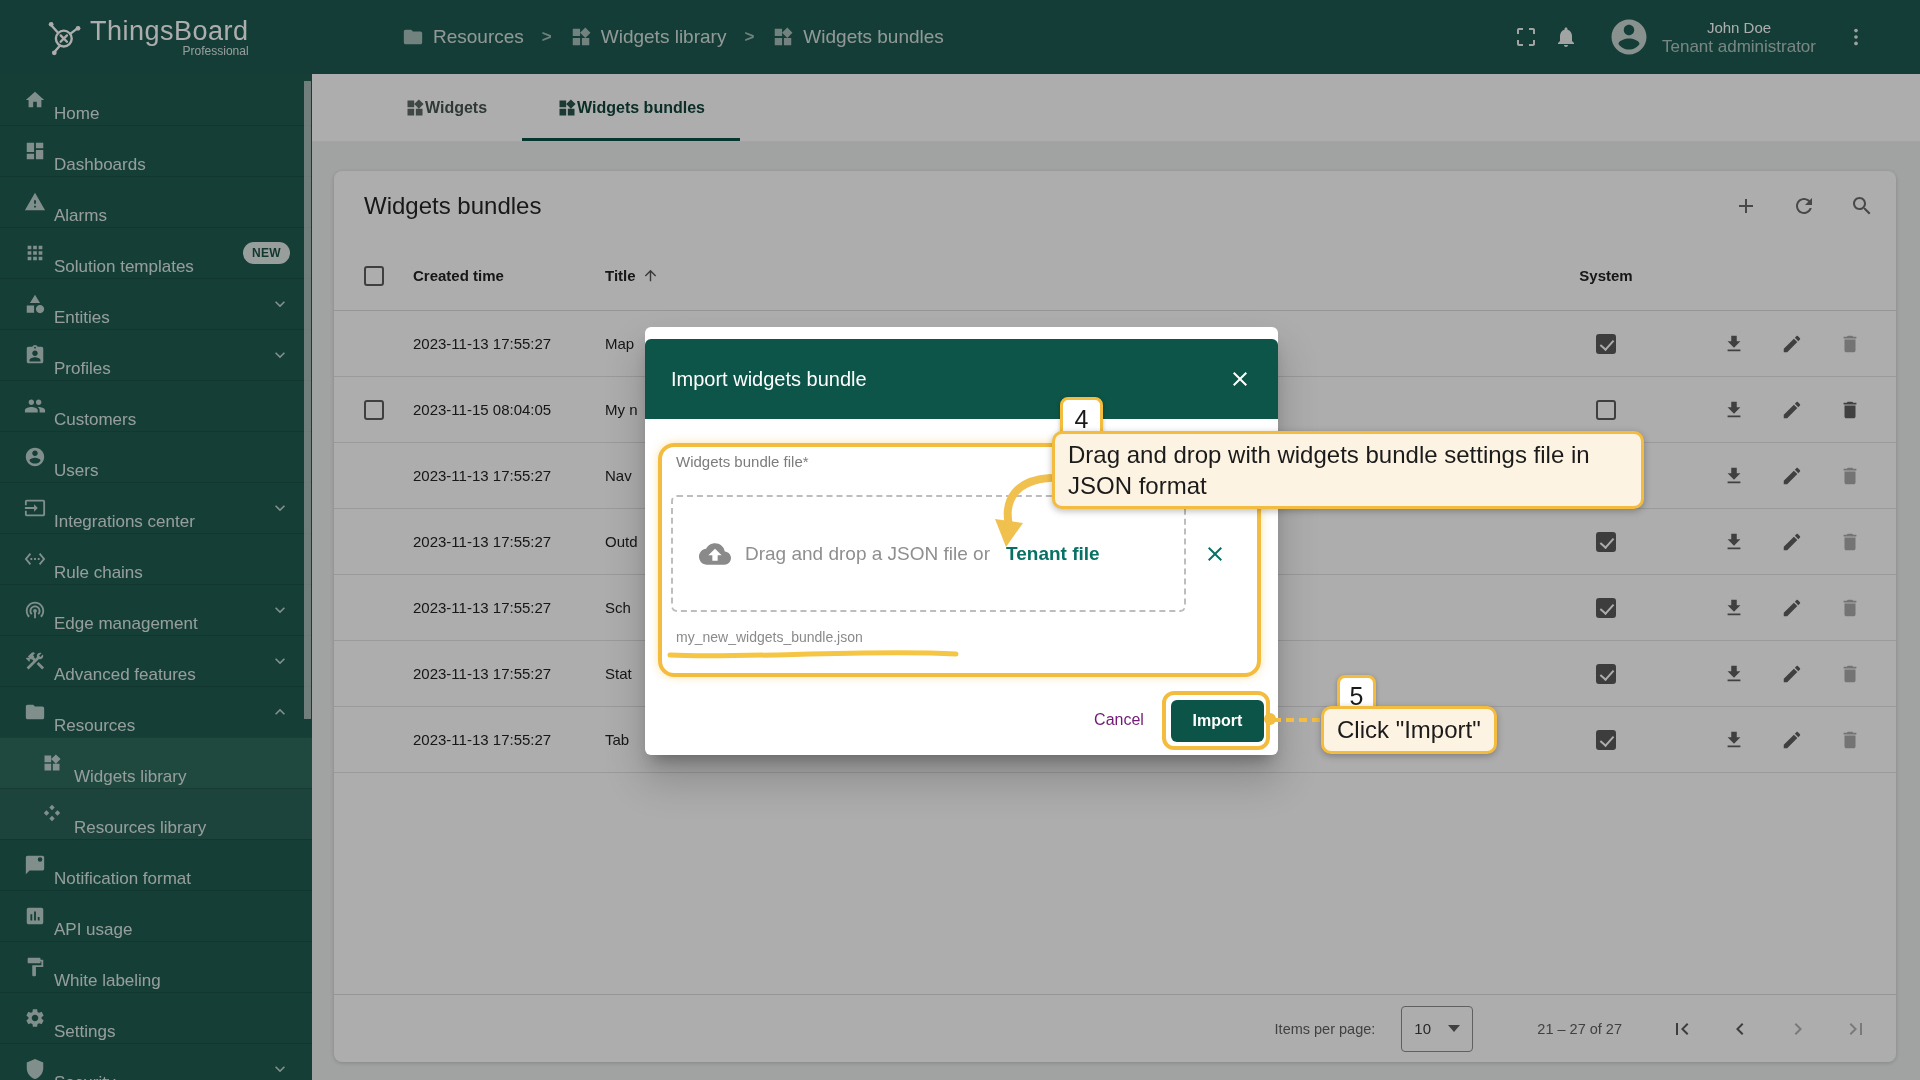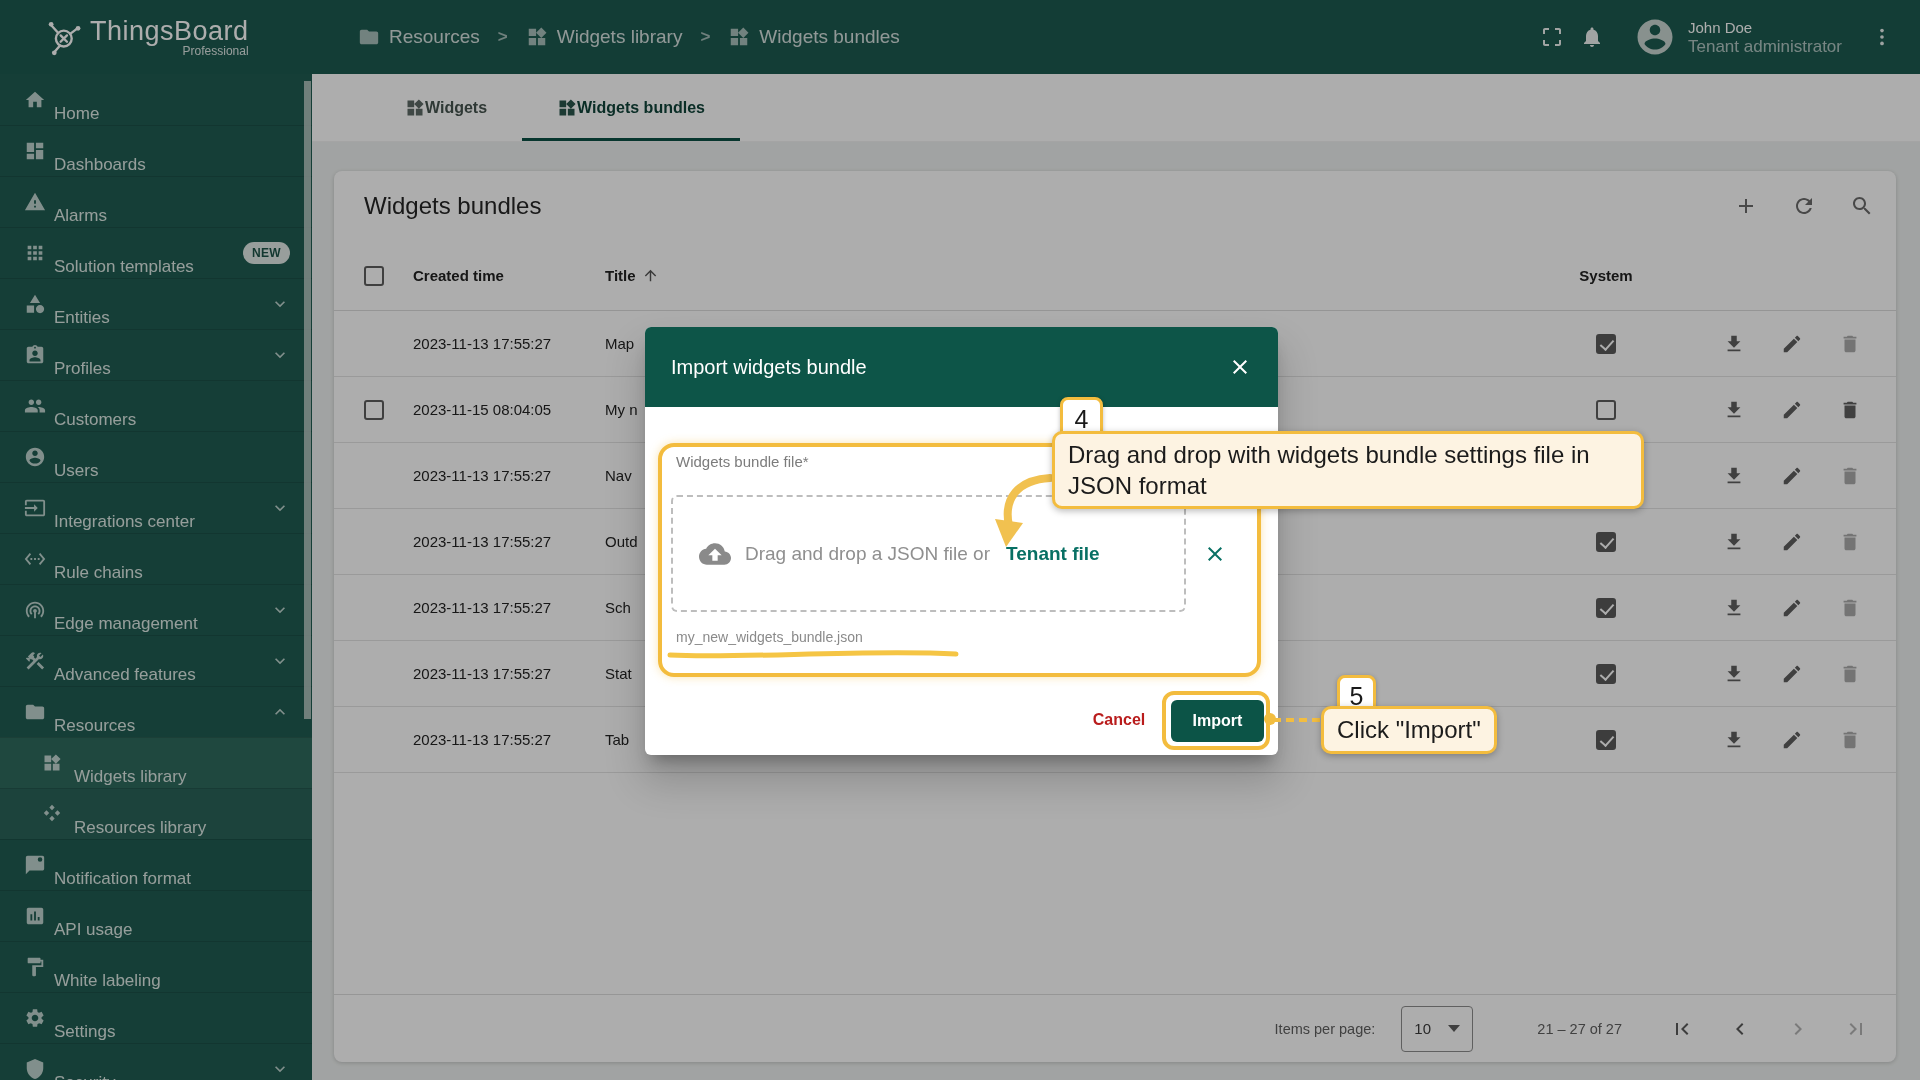--- a/index.html
+++ b/index.html
@@ -1,30 +1,30 @@
 <!DOCTYPE html>
 <html><head>
 <meta charset="utf-8">
 <style>
   html,body{margin:0;padding:0;background:#333;}
   .stage{position:relative;width:1920px;height:1080px;overflow:hidden;
          font-family:"Liberation Sans",sans-serif;background:#eef1f0;}
   
   .topbar{position:absolute;left:0;top:0;width:1920px;height:74px;background:#1d5b50;
-          display:flex;align-items:center;color:#fff;z-index:10;}
+          display:flex;align-items:center;color:#fff;z-index:10;gap:44px;}
   .logo{display:flex;align-items:center;width:312px;box-sizing:border-box;padding-left:44px;flex:none;}
   .logo svg{width:38px;height:38px;flex:none;}
   .logo-text{margin-left:8px;display:flex;flex-direction:column;}
   .logo-title{font-size:27px;font-weight:400;letter-spacing:.5px;line-height:28px;}
   .logo-sub{font-size:12px;opacity:.85;align-self:flex-end;line-height:13px;}
   .breadcrumb{display:flex;align-items:center;margin-left:46px;font-size:19px;color:rgba(255,255,255,.82);}
   .crumb{display:flex;align-items:center;gap:9px;cursor:pointer;}
   .crumb svg{width:22px;height:22px;fill:rgba(255,255,255,.62);}
   .crumb-sep{margin:0 18px;font-size:17px;font-weight:700;color:rgba(255,255,255,.6);}
-  .topbar-right{margin-left:auto;display:flex;align-items:center;padding-right:26px;}
+  .topbar-right{margin-left:auto;display:flex;align-items:center;padding-right:52px;text-align:center;}
   .tb-icon{width:40px;height:40px;display:flex;align-items:center;justify-content:center;cursor:pointer;}
   .tb-icon svg{width:24px;height:24px;fill:rgba(255,255,255,.92);}
   .avatar{width:42px;height:42px;margin-left:22px;}
   .avatar svg{width:42px;height:42px;fill:#c9d6d2;}
   .user-block{margin-left:12px;margin-right:28px;display:flex;flex-direction:column;line-height:19px;}
   .user-name{font-size:15px;color:#fff;}
   .user-role{font-size:17px;color:rgba(255,255,255,.65);}
   .kebab{width:24px;height:40px;display:flex;align-items:center;justify-content:center;cursor:pointer;}
   .kebab svg{width:22px;height:22px;fill:rgba(255,255,255,.9);}
   
@@ -88,38 +88,38 @@
                 border-top:7px solid #5f5f5f;}
   .pager-range{margin:0 40px 0 64px;}
   .pg-btn{width:40px;height:40px;display:flex;align-items:center;justify-content:center;cursor:pointer;}
   .pg-btn + .pg-btn{margin-left:18px;}
   .pg-btn svg{width:24px;height:24px;fill:#5a5a5a;}
   .pg-btn.disabled svg{fill:#b4b4b4;}
   
   .backdrop{position:absolute;inset:0;background:rgba(0,0,0,.32);z-index:40;}
   .modal{position:absolute;left:645px;top:327px;width:633px;height:428px;background:#fff;border-radius:6px;
          z-index:50;box-shadow:0 11px 15px -7px rgba(0,0,0,.3),0 24px 38px 3px rgba(0,0,0,.18);}
-  .modal-header{position:absolute;left:0;top:0;right:0;height:80px;background:#0d5548;border-radius:6px 6px 0 0;
+  .modal-header{position:absolute;left:0;top:12px;right:0;height:80px;background:#0d5548;border-radius:6px 6px 0 0;
                 display:flex;align-items:center;padding:0 20px 0 26px;box-sizing:border-box;}
   .modal-title{color:#fff;font-size:20px;font-weight:500;}
   .modal-close{margin-left:auto;width:36px;height:36px;display:flex;align-items:center;justify-content:center;cursor:pointer;}
   .modal-close svg{width:24px;height:24px;fill:#fff;}
   .file-label{position:absolute;left:31px;top:126px;font-size:15px;color:#7c7c7c;}
   .dropzone{position:absolute;left:26px;top:168px;width:515px;height:117px;border:2px dashed #bdbdbd;
             border-radius:6px;box-sizing:border-box;display:flex;align-items:center;cursor:pointer;}
   .dz-cloud{margin-left:26px;width:32px;height:32px;flex:none;}
   .dz-cloud svg{width:32px;height:32px;fill:#8a8a8a;}
   .dz-hint{margin-left:14px;font-size:19px;color:#8f8f8f;}
   .dz-browse{margin-left:16px;font-size:19px;font-weight:700;color:#087064;cursor:pointer;}
   .dz-clear{position:absolute;left:540px;top:168px;width:60px;height:117px;display:flex;
             align-items:center;justify-content:center;cursor:pointer;}
   .dz-clear svg{width:24px;height:24px;fill:#087064;}
   .file-name{position:absolute;left:31px;top:302px;font-size:14px;color:#8a8a8a;}
   .modal-cancel{position:absolute;left:430px;top:373px;width:88px;height:40px;display:flex;align-items:center;
-                justify-content:center;font-size:16px;font-weight:700;color:#b91c1c;cursor:pointer;border-radius:4px;}
+                justify-content:center;font-size:16px;font-weight:400;color:#701a75;cursor:pointer;border-radius:4px;}
   .modal-import{position:absolute;left:526px;top:373px;width:93px;height:42px;background:#0c5447;color:#fff;
                 font-size:16px;font-weight:600;display:flex;align-items:center;justify-content:center;
                 border-radius:6px;cursor:pointer;}
   
   .ann{position:absolute;z-index:60;pointer-events:none;}
   .hlbox{left:658px;top:443px;width:603px;height:234px;border:4px solid #f3bc3e;border-radius:16px;
          box-shadow:0 0 10px rgba(243,188,62,.4);box-sizing:border-box;}
   .ring5{left:1162px;top:691px;width:108px;height:59px;border:4px solid #f3bc3e;border-radius:12px;box-sizing:border-box;}
   .conn5{left:1273px;top:718px;width:47px;border-top:4px dashed #f2bd40;}
   .dot5{left:1264px;top:713px;width:12px;height:12px;border-radius:50%;background:#f2bd40;}

